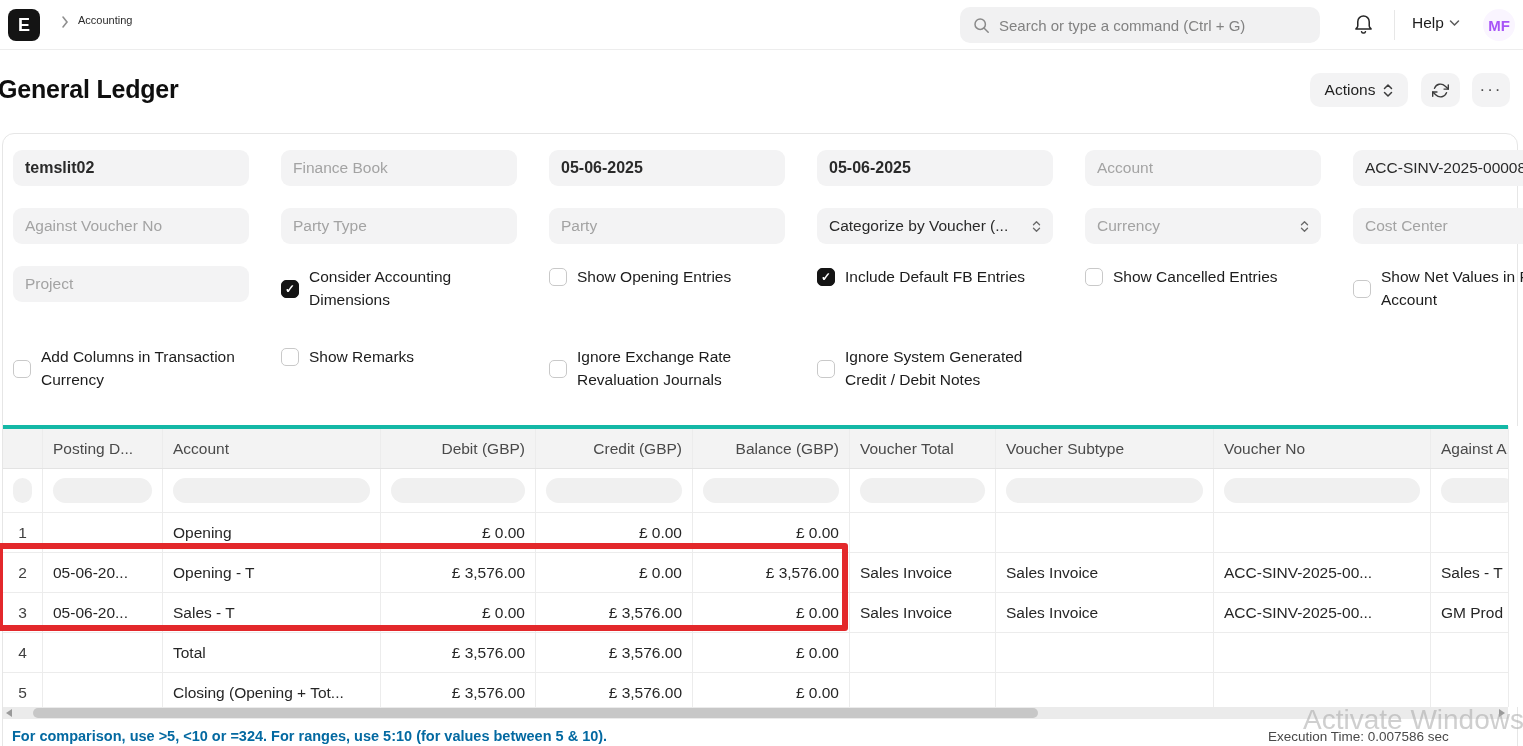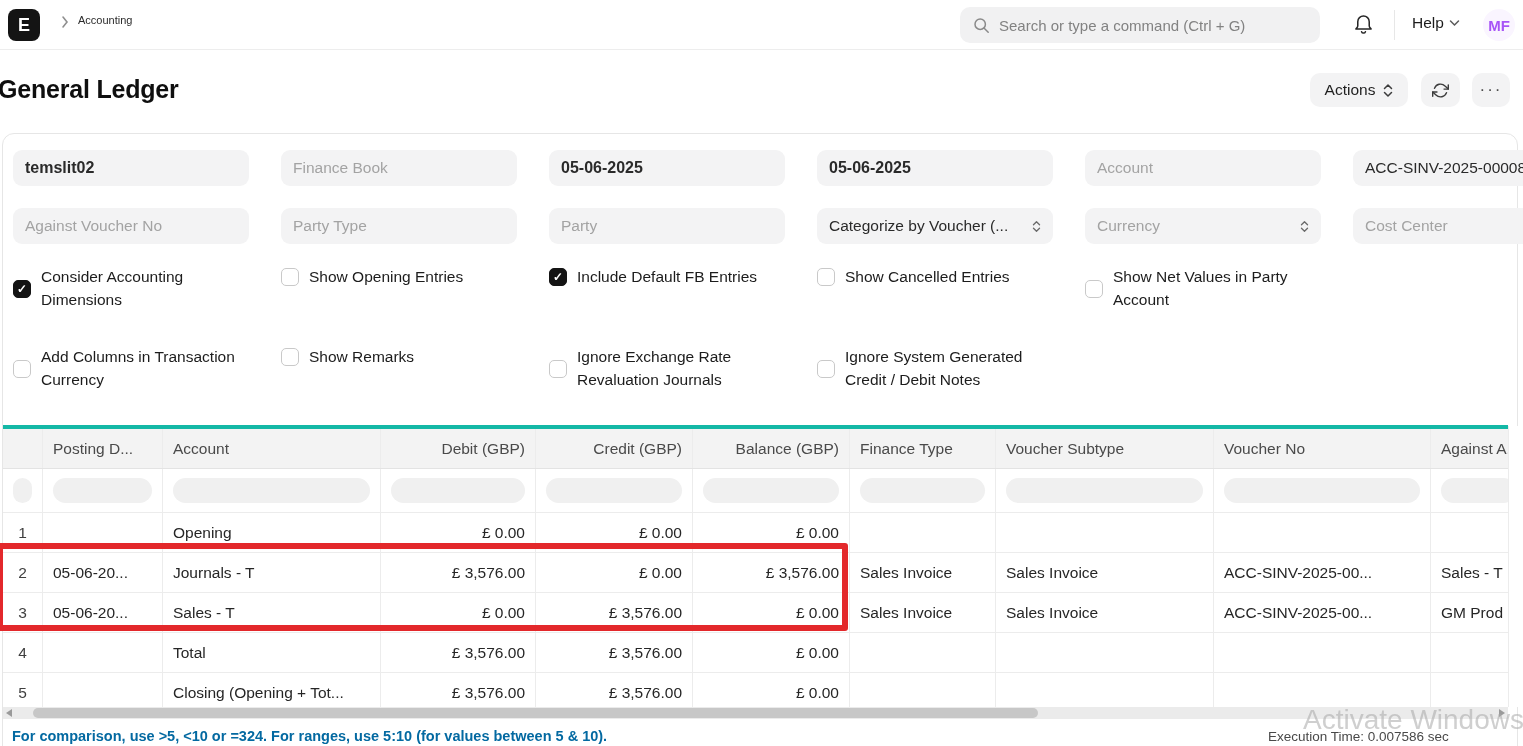--- a/index.html
+++ b/index.html
@@ -190,20 +190,21 @@
       <span class="icon">
         <svg width="9" height="13" viewBox="0 0 10 15">
             <path d="M1.5 5.5L5 2l3.5 3.5M1.5 9.5L5 13l3.5-3.5" fill="none" stroke="#6a6a6a" stroke-width="1.5" stroke-linecap="round" stroke-linejoin="round"></path>
           </svg>
       </span>
     </div>
     <input class="fin" readonly="" placeholder="Cost Center" style="">
   </div>
 
   <div class="frow frow3">
+    <input class="fin" readonly="" placeholder="Project" style="">
     <label class="chk checked">
       <span class="box">
           <span class="tick">✓</span>
         </span>
       <span>Consider Accounting Dimensions</span>
     </label>
     <label class="chk">
       <span class="box"></span>
       <span>Show Opening Entries</span>
     </label>
@@ -244,21 +245,21 @@
 </div>
 
 <div class="tbl" id="gl-table">
     <div class="trow thead">
       <div class="tcell hcell" style="width: 40px;"></div>
       <div class="tcell hcell" style="width: 120px;">Posting D...</div>
       <div class="tcell hcell" style="width: 218px;">Account</div>
       <div class="tcell hcell r" style="width: 155px;">Debit (GBP)</div>
       <div class="tcell hcell r" style="width: 157px;">Credit (GBP)</div>
       <div class="tcell hcell r" style="width: 157px;">Balance (GBP)</div>
-      <div class="tcell hcell" style="width: 146px;">Finance Type</div>
+      <div class="tcell hcell" style="width: 146px;">Voucher Total</div>
       <div class="tcell hcell" style="width: 218px;">Voucher Subtype</div>
       <div class="tcell hcell" style="width: 217px;">Voucher No</div>
       <div class="tcell hcell" style="width: 96px;">Against A...</div>
     </div>
     <div class="trow tfilter">
       <div class="tcell fcell" style="width: 40px;">
         <div class="pill round"></div>
       </div>
       <div class="tcell fcell" style="width: 120px;">
         <div class="pill"></div>
@@ -296,21 +297,21 @@
       <div class="tcell r" style="width: 157px;">£ 0.00</div>
       <div class="tcell r" style="width: 157px;">£ 0.00</div>
       <div class="tcell" style="width: 146px;"></div>
       <div class="tcell" style="width: 218px;"></div>
       <div class="tcell" style="width: 217px;"></div>
       <div class="tcell" style="width: 96px;"></div>
     </div>
     <div class="trow">
       <div class="tcell ncell" style="width: 40px;">2</div>
       <div class="tcell" style="width: 120px;">05-06-20...</div>
-      <div class="tcell" style="width: 218px;">Journals - T</div>
+      <div class="tcell" style="width: 218px;">Opening - T</div>
       <div class="tcell r" style="width: 155px;">£ 3,576.00</div>
       <div class="tcell r" style="width: 157px;">£ 0.00</div>
       <div class="tcell r" style="width: 157px;">£ 3,576.00</div>
       <div class="tcell" style="width: 146px;">Sales Invoice</div>
       <div class="tcell" style="width: 218px;">Sales Invoice</div>
       <div class="tcell" style="width: 217px;">ACC-SINV-2025-00...</div>
       <div class="tcell" style="width: 96px;">Sales - T</div>
     </div>
     <div class="trow">
       <div class="tcell ncell" style="width: 40px;">3</div>

